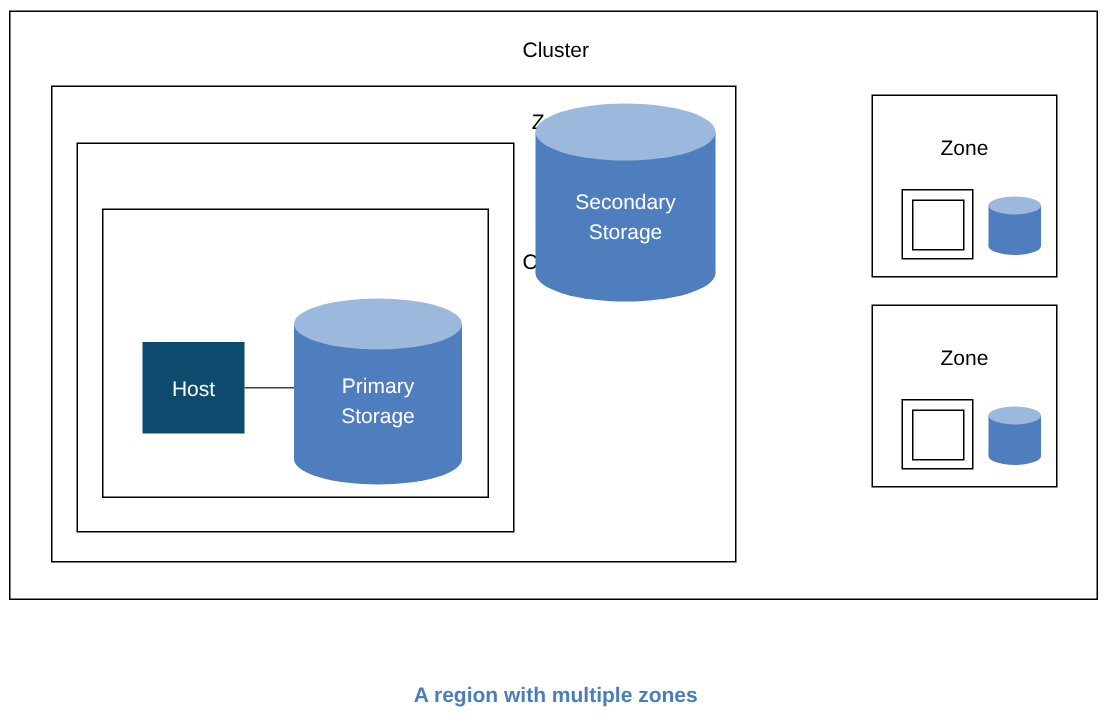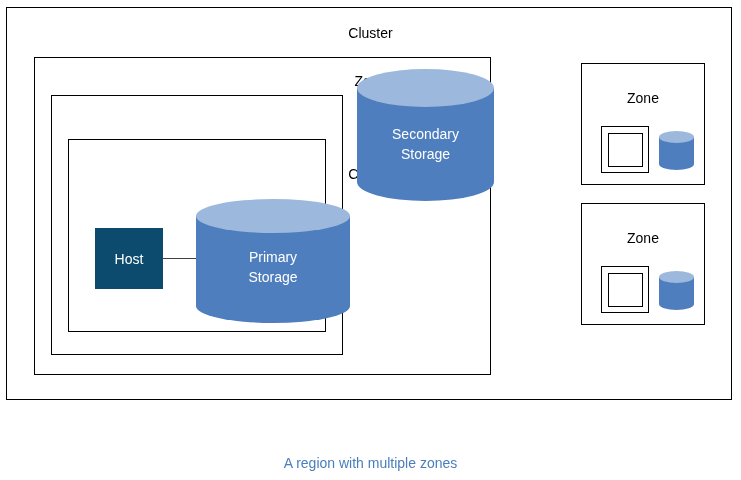--- a/index.html
+++ b/index.html
@@ -108,28 +108,28 @@
     left: 0;
     width: 100%;
     text-align: center;
     color: #ffffff;
     font-size: 14px;
     line-height: 20px;
     z-index: 4;
   }
 
   
-  #primary-storage { left: 196px; top: 199px; width: 112px; height: 124px; padding-left: 42px; }
+  #primary-storage { left: 196px; top: 199px; width: 112px; height: 124px; }
   #primary-storage .cyl-top    { height: 34px; }
   #primary-storage .cyl-body   { top: 17px; height: 90px; }
   #primary-storage .cyl-bottom { top: 90px; height: 34px; }
   #primary-storage .cyl-label  { top: 48px; }
 
   
-  #secondary-storage { left: 357px; top: 69px; width: 137px; height: 132px; }
+  #secondary-storage { left: 357px; top: 69px; width: 120px; height: 132px; }
   #secondary-storage .cyl-top    { height: 38px; }
   #secondary-storage .cyl-body   { top: 19px; height: 94px; }
   #secondary-storage .cyl-bottom { top: 94px; height: 38px; }
   #secondary-storage .cyl-label  { top: 55px; }
 
   
   .zone-small {
     position: absolute;
     box-sizing: border-box;
     border: 1px solid #000000;
@@ -183,21 +183,21 @@
   .mini-cyl .cyl-bottom { top: 27px; height: 12px; }
 
   
   .caption {
     position: absolute;
     left: 0;
     top: 455px;
     width: 741px;
     text-align: center;
     font-size: 14px;
-    font-weight: normal;
+    font-weight: bold;
     color: #4A7EBB;
   }
 </style>
 </head>
 <body>
 
 <div class="canvas">
 
   <div class="box" id="region-box"></div>
   <div class="box-label" id="region-label">Cluster</div>

